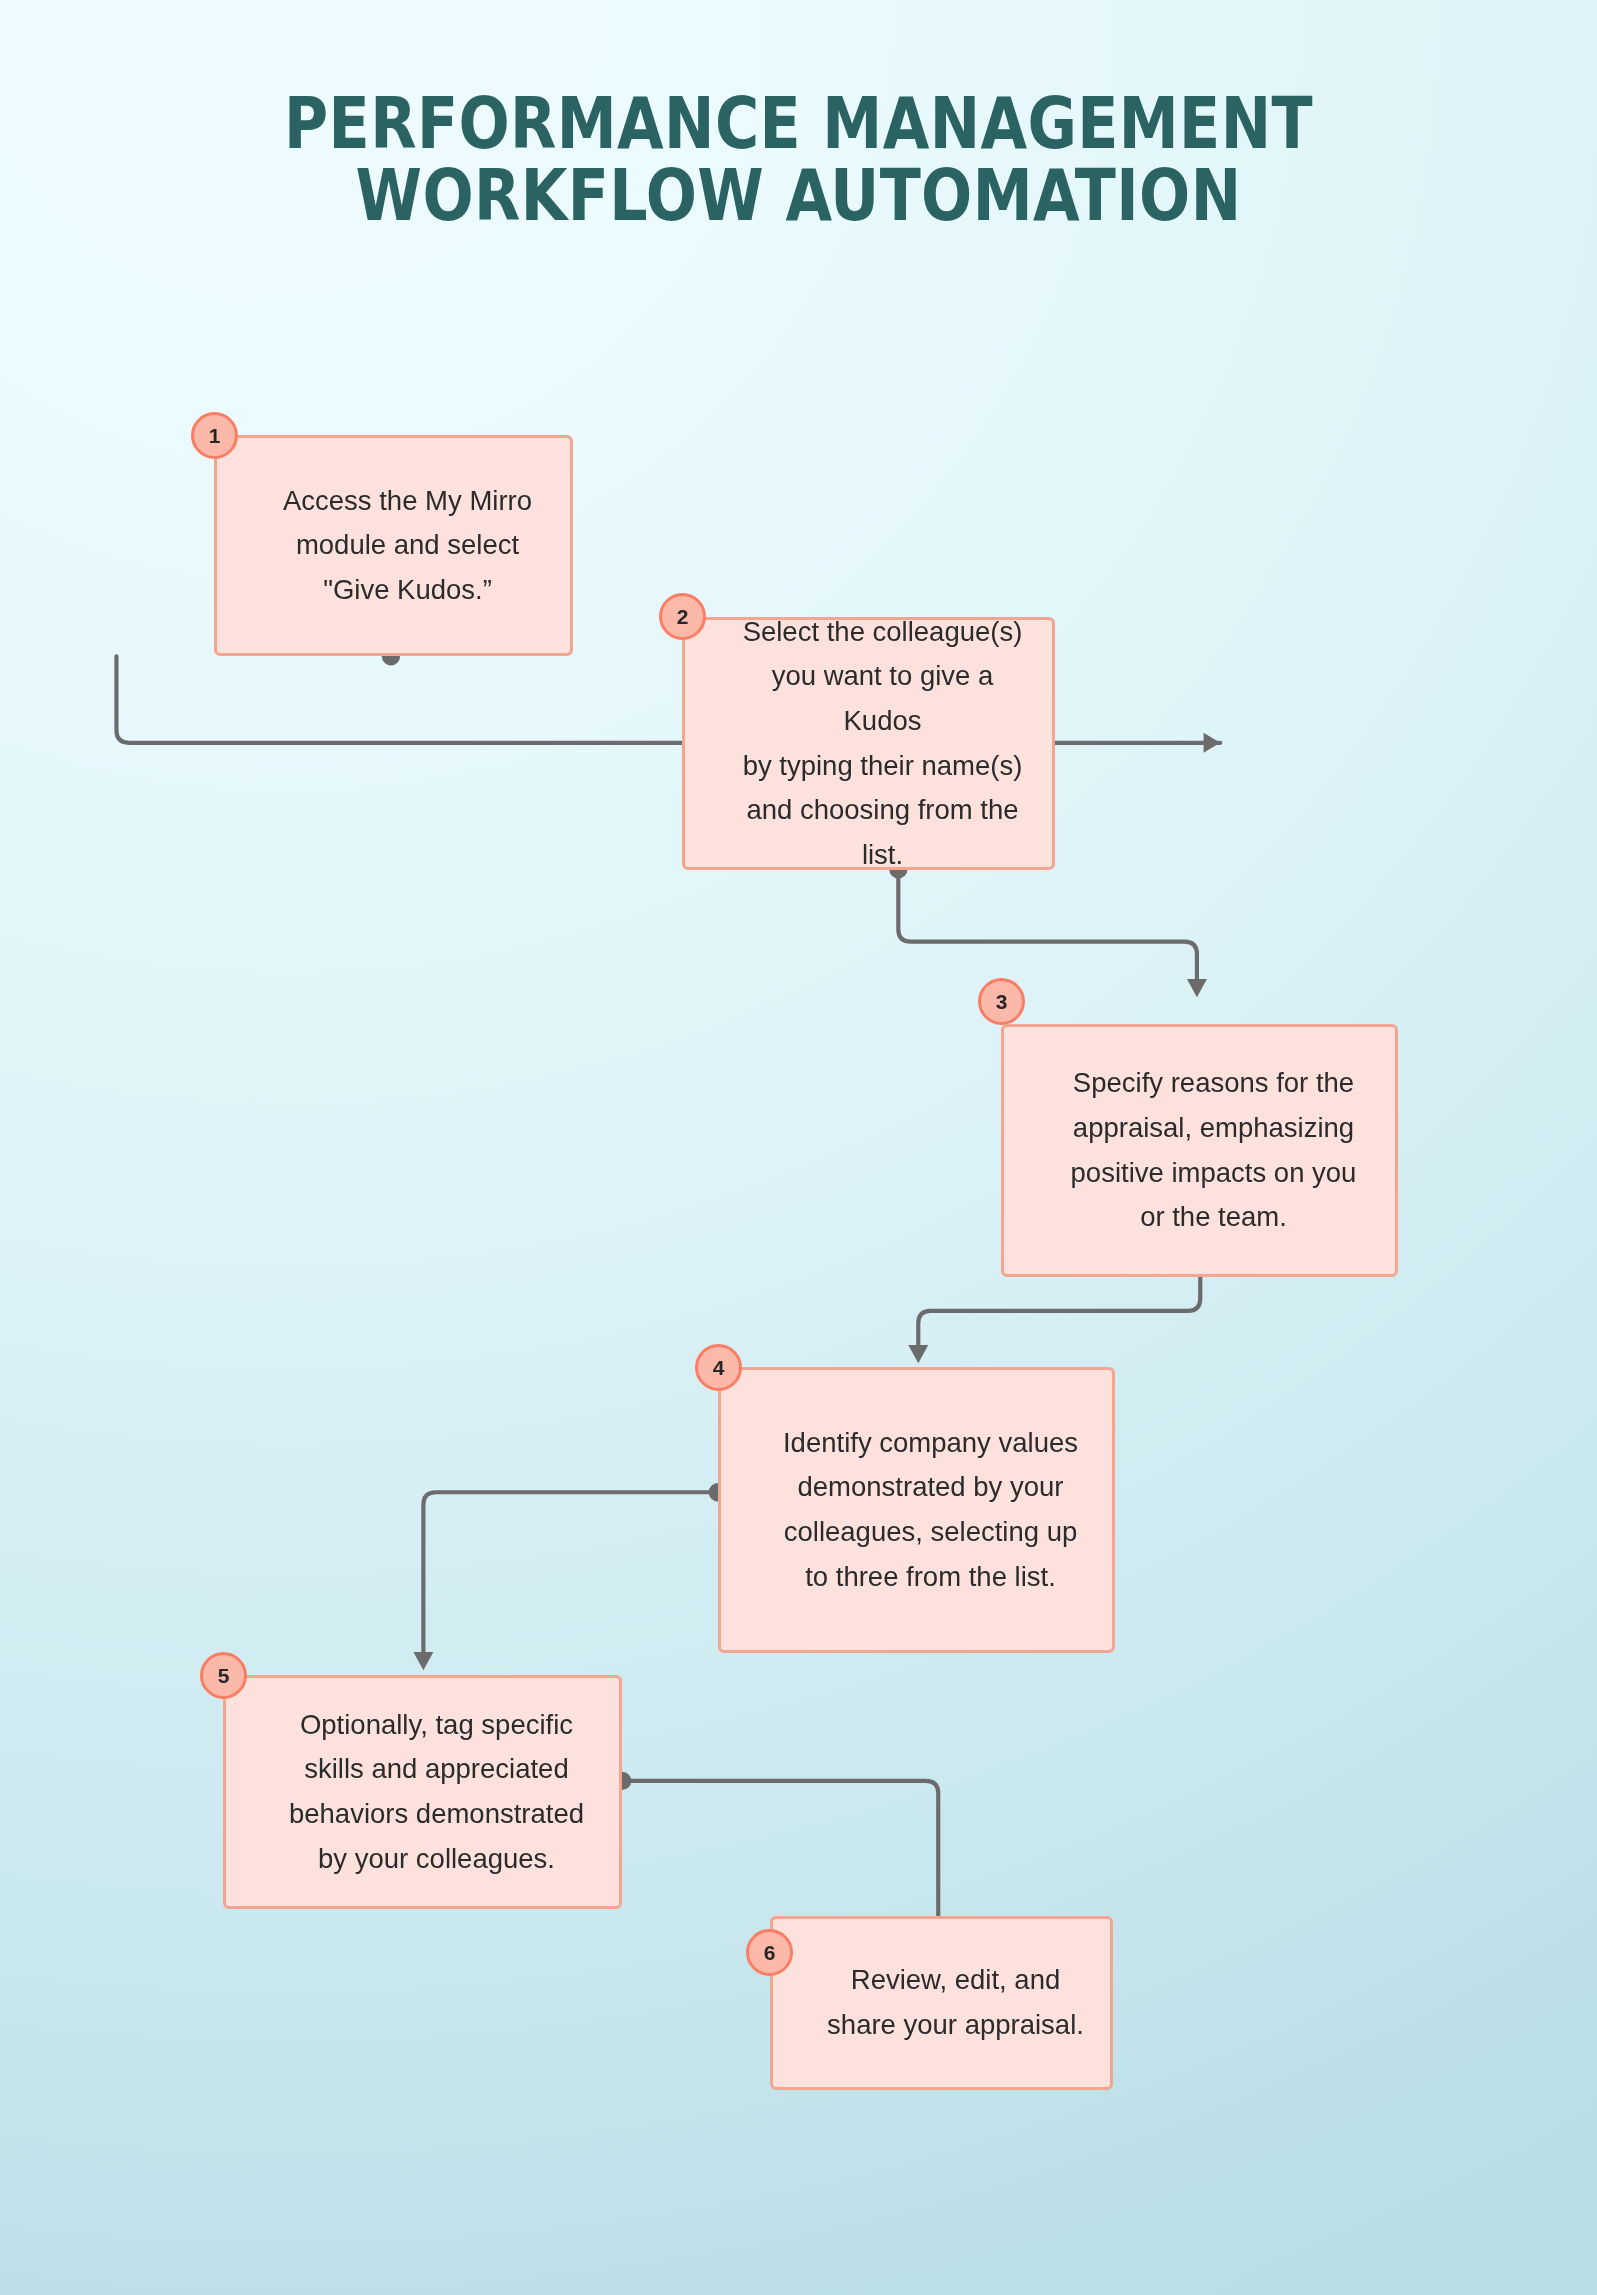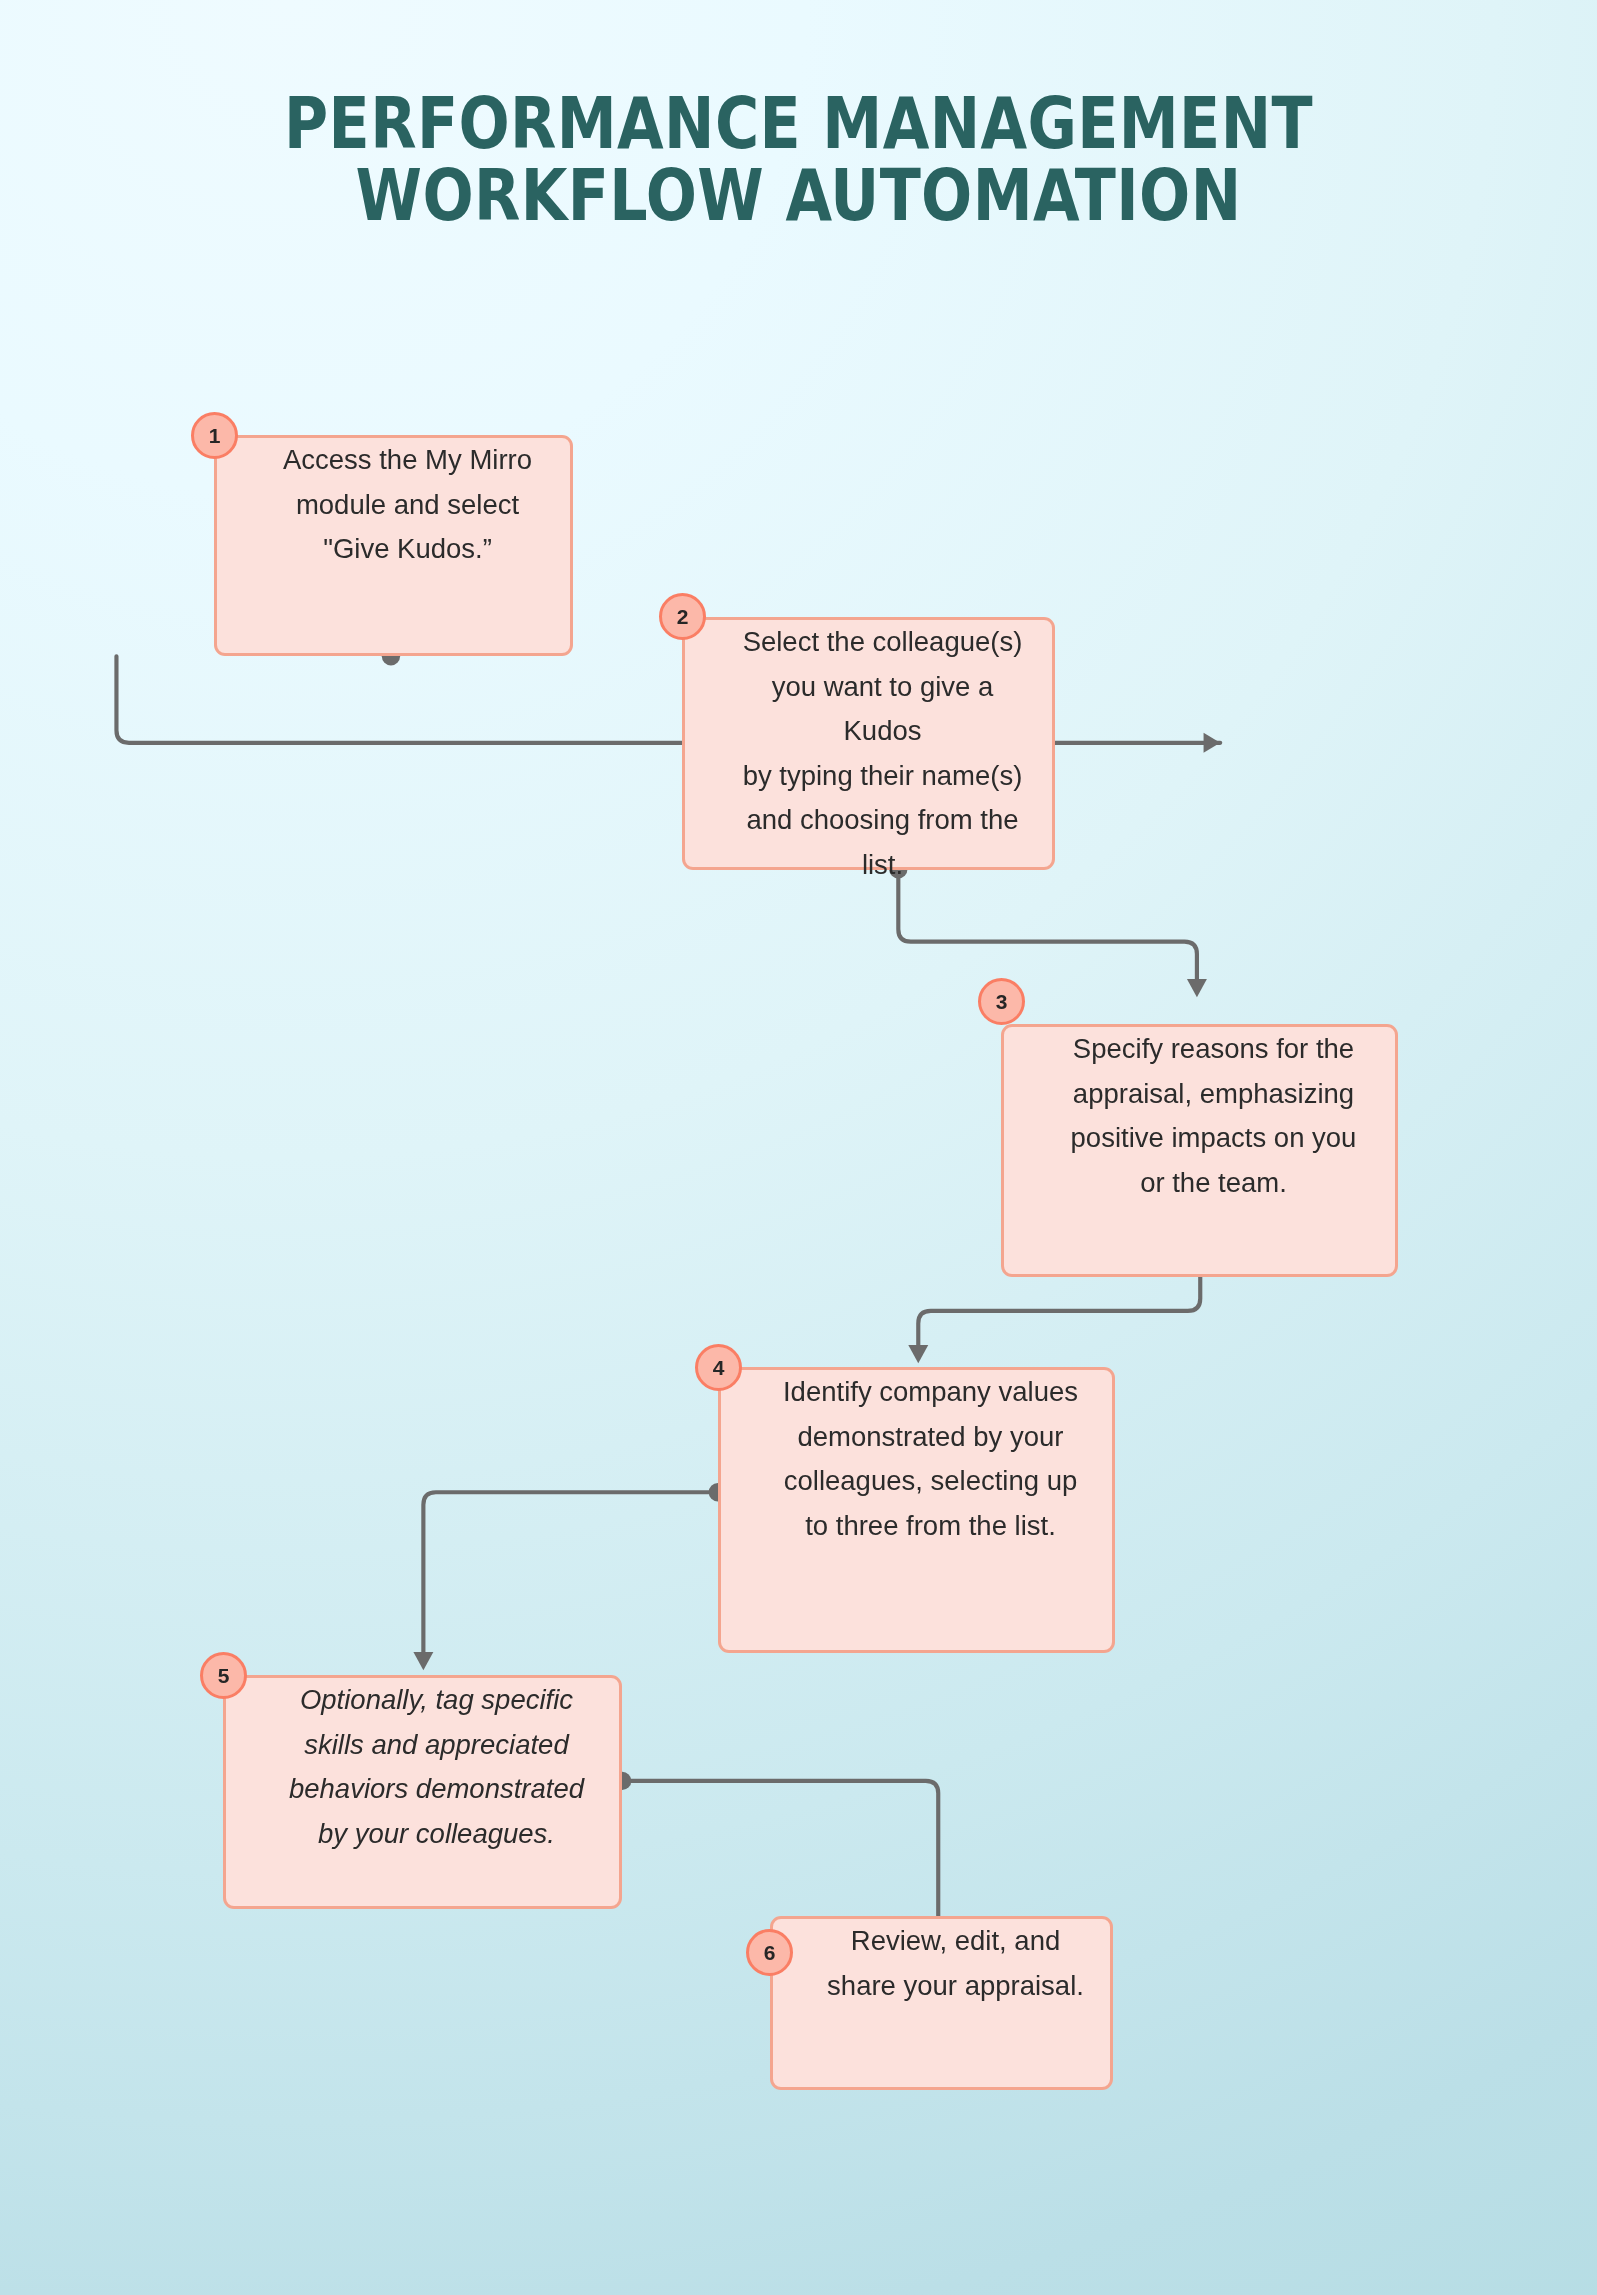--- a/index.html
+++ b/index.html
@@ -48,23 +48,23 @@
     stroke-linejoin:round;
   }
   .wire-dot { fill:#6b6b6b; }
   .wire-head { fill:#6b6b6b; }
 
   
   .step {
     position:absolute;
     background:#fce1dc;
     border:3.3px solid #f4a58f;
-    border-radius:11px;
+    border-radius:6px;
     display:flex;
-    align-items:flex-start;
+    align-items:center;
     justify-content:center;
     padding-left:28px;
   }
   .step-text {
     color:#2b2b2b;
     font-size:27.5px;
     line-height:1.62;
     text-align:center;
     padding:0 21.6px;
     white-space:pre-line;
@@ -158,21 +158,21 @@
   <div class="step" style="left: 718px; top: 1367px; width: 397px; height: 286px;">
     <span class="step-text">Identify company values
 demonstrated by your
 colleagues, selecting up
 to three from the list.</span>
   </div>
   <div class="badge" style="left: 695px; top: 1344px;">
     <span>4</span>
   </div>
 
-  <div class="step" style="left: 223px; top: 1675px; width: 399px; height: 234px; font-style: italic;">
+  <div class="step" style="left: 223px; top: 1675px; width: 399px; height: 234px;">
     <span class="step-text">Optionally, tag specific
 skills and appreciated
 behaviors demonstrated
 by your colleagues.</span>
   </div>
   <div class="badge" style="left: 200px; top: 1652px;">
     <span>5</span>
   </div>
 
   <div class="step" style="left: 770px; top: 1916px; width: 343px; height: 174px;">

